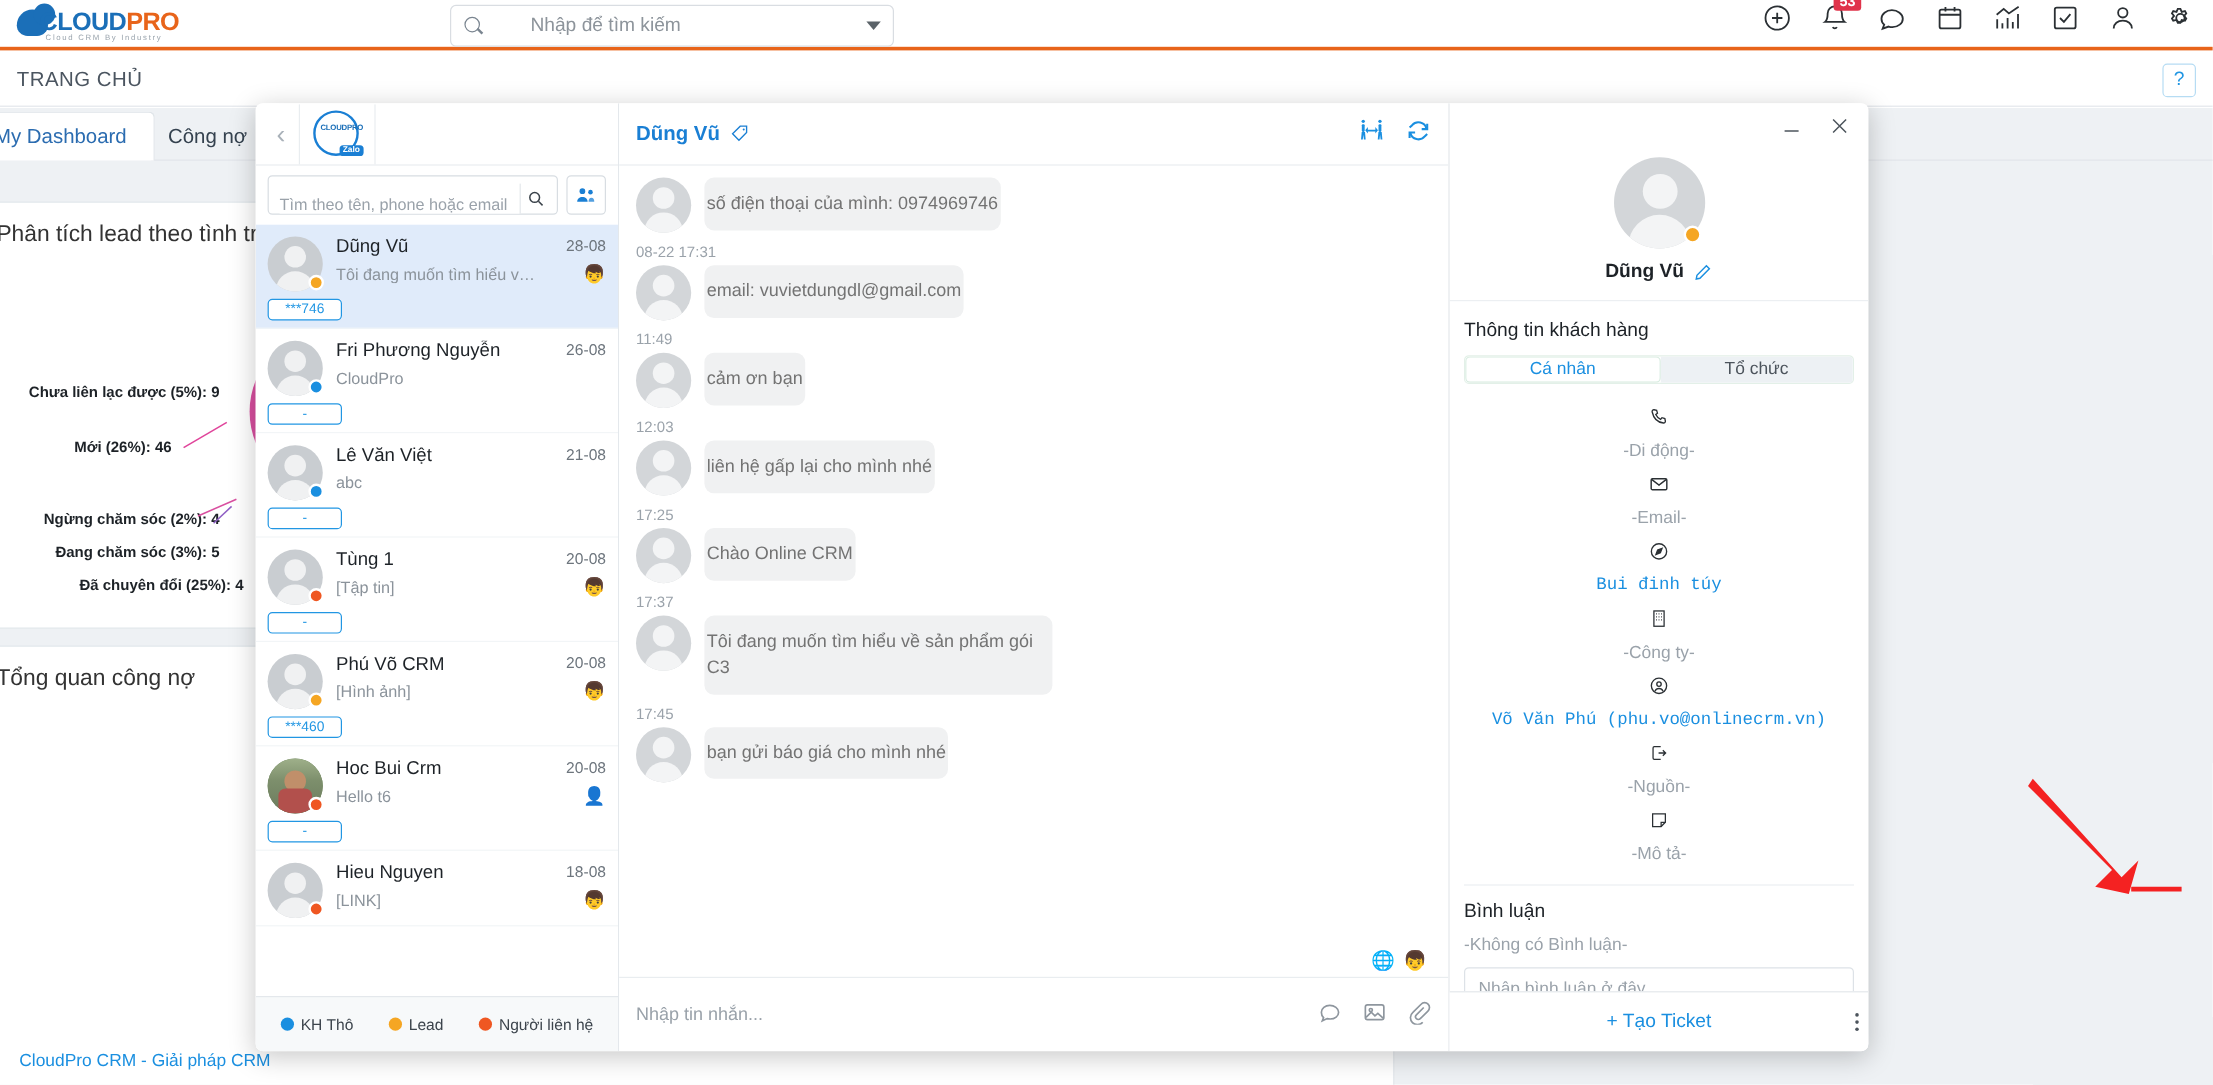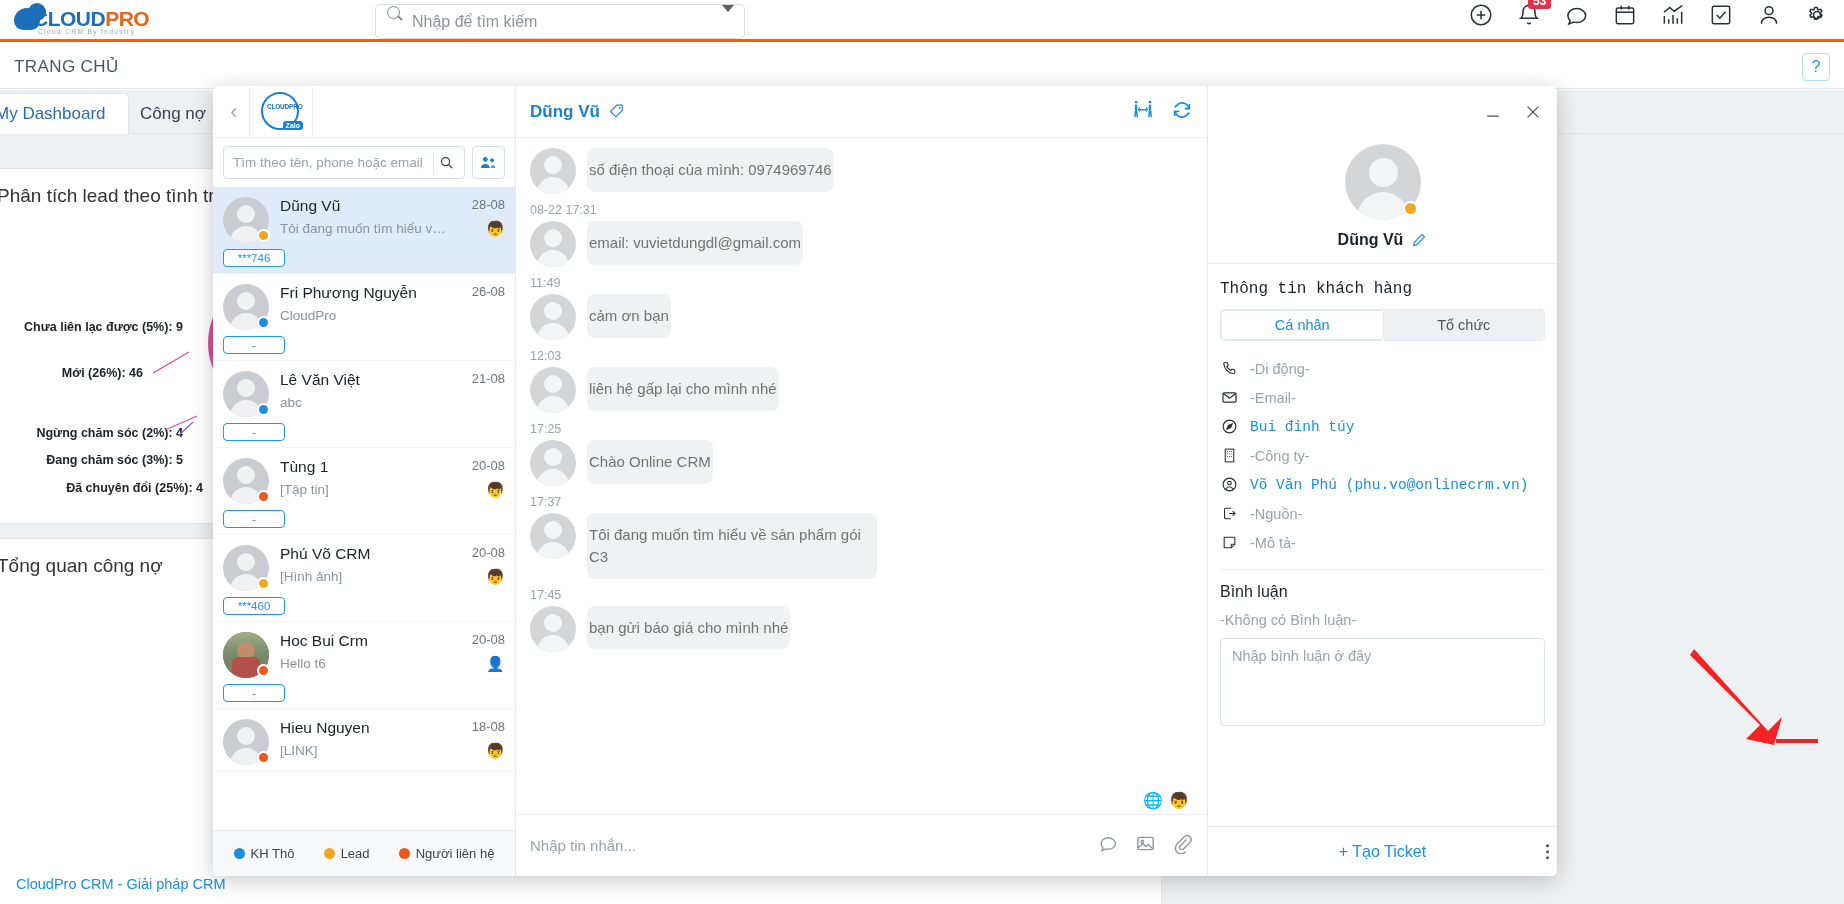--- a/index.html
+++ b/index.html
@@ -35,21 +35,21 @@
   .logo-text .c1 { color: #1b6fb8; }
   .logo-text .c2 { color: #e8641a; }
   .logo-sub {
     position: absolute; left: 24px; top: 24px;
     font-size: 6.5px; color: #9aa4ad; letter-spacing: 1.4px;
   }
 
   .search-box {
     position: absolute; left: 375px; top: 4px; width: 370px; height: 35px;
     border: 1px solid #d9dde2; border-radius: 5px; background: #fff;
-    display: flex; padding: 0 10px;
+    display: flex; align-items: center; padding: 0 10px; gap: 30px;
   }
   .search-box .mag { width: 17px; height: 17px; position: relative; flex: 0 0 auto; }
   .search-box .mag:before {
     content: ""; position: absolute; left: 1px; top: 1px; width: 11px; height: 11px;
     border: 1.7px solid #7a8590; border-radius: 50%;
   }
   .search-box .mag:after {
     content: ""; position: absolute; left: 11px; top: 12px; width: 6px; height: 1.7px;
     background: #7a8590; transform: rotate(45deg);
   }
@@ -173,21 +173,21 @@
     color: #1b6fb8; letter-spacing: -.2px;
   }
   .zalo-logo .zl {
     position: absolute; right: -1px; bottom: 3px; background: #1a7fd4; color: #fff;
     font-size: 7px; font-weight: bold; padding: 1px 3px; border-radius: 3px;
   }
 
   .search-row { padding: 8px 10px 8px 10px; display: flex; gap: 7px; align-items: center; }
   .conv-search {
     flex: 1; height: 33px; border: 1px solid #d8dde2; border-radius: 4px;
-    display: flex; align-items: center; padding: 0 6px 0 9px; background: #fff;
+    display: flex; align-items: flex-end; padding: 0 6px 0 9px; background: #fff;
   }
   .conv-search input {
     flex: 1; border: none; outline: none; font-size: 13.5px; color: #333;
     font-family: "Liberation Sans", sans-serif;
   }
   .conv-search input::placeholder { color: #9aa2aa; }
   .conv-search .sbtn {
     width: 25px; height: 25px; display: flex; align-items: center; justify-content: center;
     border-left: 1px solid #e4e8ec; cursor: pointer;
   }
@@ -327,34 +327,34 @@
   .hero-av .dot {
     position: absolute; right: 3px; bottom: 4px; width: 15px; height: 15px;
     background: #f5a623; border-radius: 50%; border: 2px solid #fff;
   }
   .hero-name {
     margin-top: 11px; font-size: 16px; font-weight: bold; color: #1d2227;
     display: flex; align-items: center; justify-content: center; gap: 8px;
   }
   .pencil { color: #1a8fe0; cursor: pointer; display: flex; }
 
-  .sec-title { font-size: 16px; color: #1d2227; padding: 16px 0 0 12px; font-family: Liberation Mono, monospace; }
+  .sec-title { font-size: 16px; color: #1d2227; padding: 16px 0 0 12px; }
   .seg {
     margin: 11px 12px 0 12px; height: 32px; display: flex; border-radius: 4px; overflow: hidden;
     border: 1px solid #e3f0e8;
   }
   .seg div {
     flex: 1; display: flex; align-items: center; justify-content: center;
     font-size: 14.5px; cursor: pointer;
   }
   .seg .on { background: #fff; color: #1a8fe0; border: 1px solid #d8ece0; border-radius: 4px; }
   .seg .off { background: #edf1f4; color: #4c545c; }
 
   .info-list { padding: 13px 12px 0 12px; }
-  .info-row { display: flex; align-items: center; gap: 11px; padding: 5px 0; font-size: 14.5px; }
+  .info-row { display: flex; align-items: center; gap: 11px; padding: 5px 0; font-size: 14.5px; flex-direction: column; }
   .info-row .ic { width: 19px; height: 19px; flex: 0 0 19px; display: flex; align-items: center;
     justify-content: center; color: #2b3034; }
   .muted { color: #9aa2aa; }
   .linkv { color: #1a8fe0; cursor: pointer; font-family: Liberation Mono, monospace; }
 
   .sep { height: 1px; background: #eceff2; margin: 12px 12px 0 12px; }
   .cmt-title { font-size: 16px; color: #1d2227; padding: 13px 0 0 12px; }
   .cmt-none { font-size: 14.5px; color: #9aa2aa; padding: 11px 0 0 12px; }
   .cmt-box {
     margin: 10px 12px 0 12px; height: 88px; border: 1px solid #dde2e7; border-radius: 4px;

